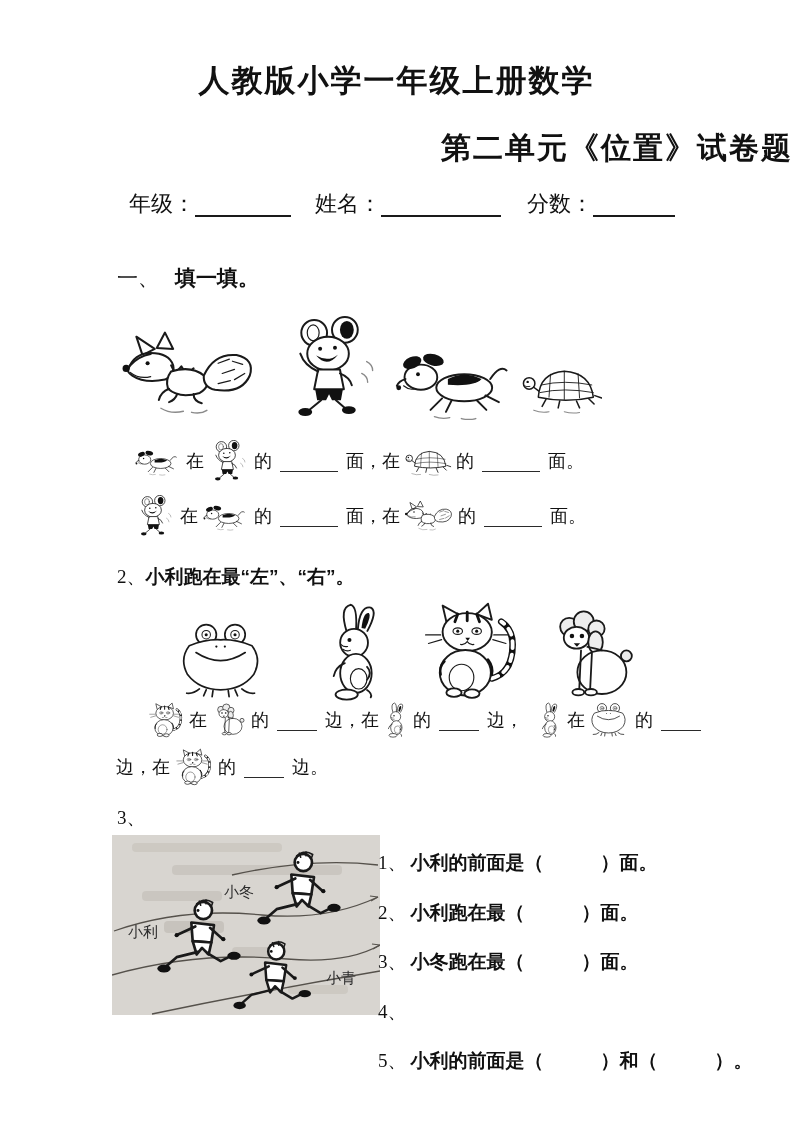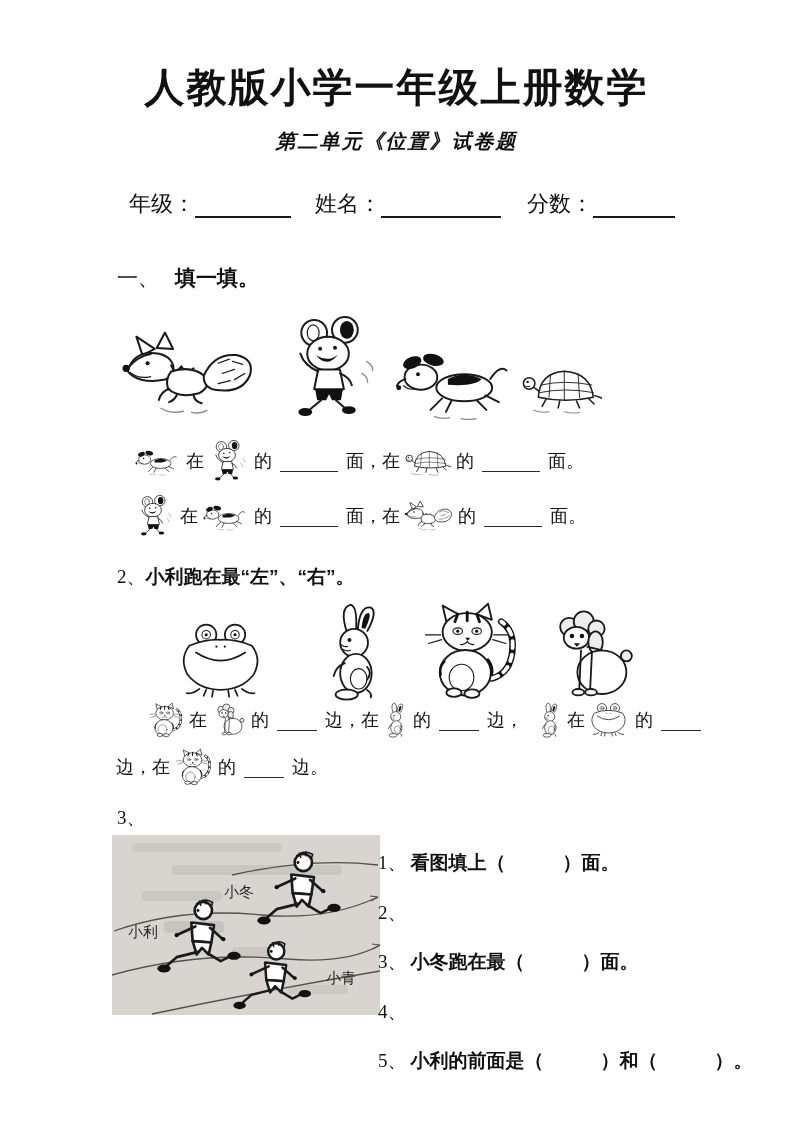--- a/index.html
+++ b/index.html
@@ -5,29 +5,29 @@
   html,body { margin:0; padding:0; background:#888; }
   .page {
     position:relative; width:793px; height:1122px; margin:0 auto;
     background:#ffffff; color:#111;
     font-family:"Liberation Sans", sans-serif;
     overflow:hidden;
   }
   .abs { position:absolute; }
   .title {
     top:60px; left:0; width:100%; text-align:center;
-    font-size:40px; font-weight:bold; letter-spacing:2px;font-family:Liberation Serif, serif;
+    font-size:31px; font-weight:bold; letter-spacing:2px;font-family:Liberation Serif, serif;
   }
   .subtitle {
-    top:128px; left:0; width:100%; text-align:center;
-    font-size:20px; font-weight:bold; letter-spacing:2px;font-style:italic;
+    top:128px; left:0; width:100%; text-align:right;
+    font-size:30px; font-weight:bold; letter-spacing:2px;
   }
   .info-row {
     top:189px; left:129px; font-size:22px;
-    display:flex; align-items:center; white-space:nowrap;
+    display:flex; align-items:flex-start; white-space:nowrap;
   }
   .info-blank { display:inline-block; border-bottom:2px solid #1a1a1a; height:26px; }
   .bl-grade { width:96px;  margin-right:24px; }
   .bl-name  { width:120px; margin-right:26px; }
   .bl-score { width:82px; }
   .sec-head { top:236px; left:117px; font-size:21px; font-weight:bold;margin-top:28px; }
   .sec-head .num { margin-right:16px; }
   .q-head { font-size:19px; }
   .q1-head { top:282px; left:117px; }
   .q2-head { top:564px; left:117px; }
@@ -346,24 +346,25 @@
     <use href="#sym-runner" x="42" y="62" width="96" height="83"></use>
     <use href="#sym-runner" x="118" y="104" width="90" height="77"></use>
     <text x="112" y="62" font-size="15" fill="#2a2a2a">小冬</text>
     <text x="16" y="102" font-size="15" fill="#2a2a2a">小利</text>
     <text x="214" y="148" font-size="15" fill="#2a2a2a">小青</text>
   </svg>
 
   <div class="abs questions">
     <div class="qrow">
       <span class="num">1、</span>
-      <span class="btxt">看图填上（　　　）面。</span>
+      <span class="btxt">小利的前面是（　　　）面。</span>
     </div>
     <div class="qrow">
       <span class="num">2、</span>
+      <span class="btxt">小利跑在最（　　　）面。</span>
     </div>
     <div class="qrow">
       <span class="num">3、</span>
       <span class="btxt">小冬跑在最（　　　）面。</span>
     </div>
     <div class="qrow">
       <span class="num">4、</span>
     </div>
     <div class="qrow">
       <span class="num">5、</span>

